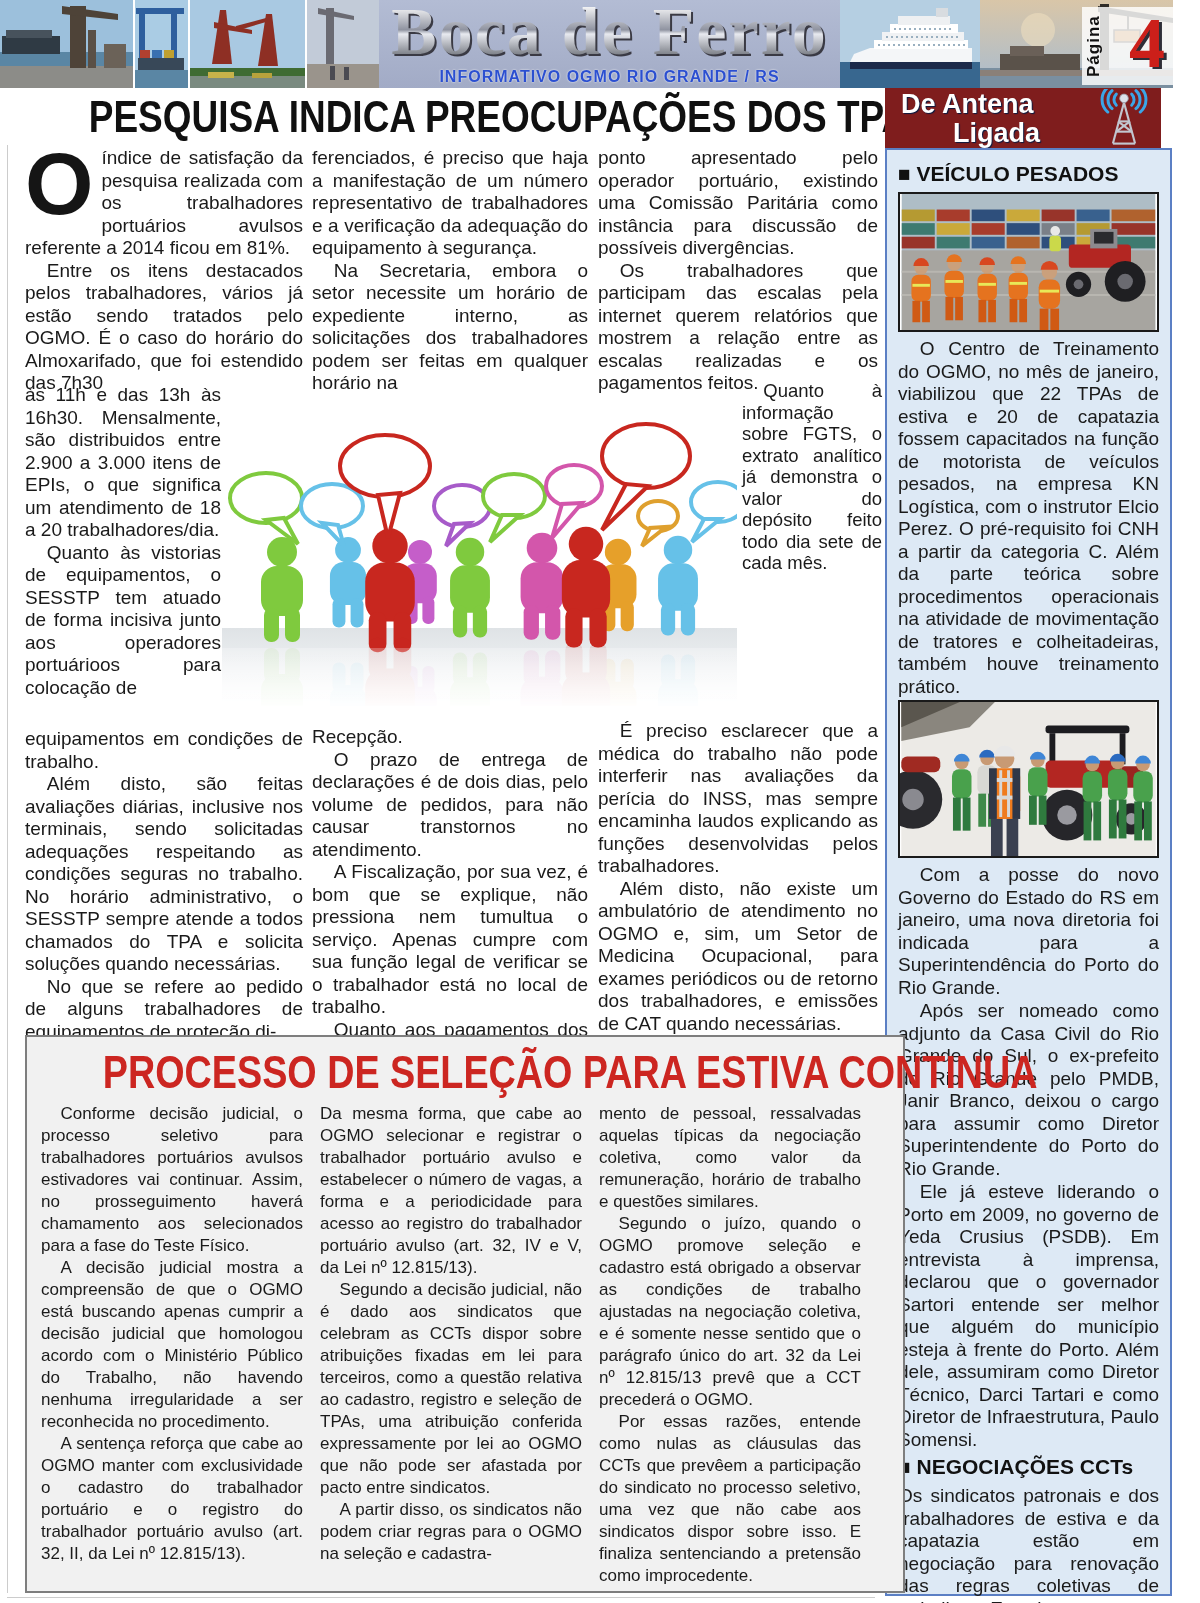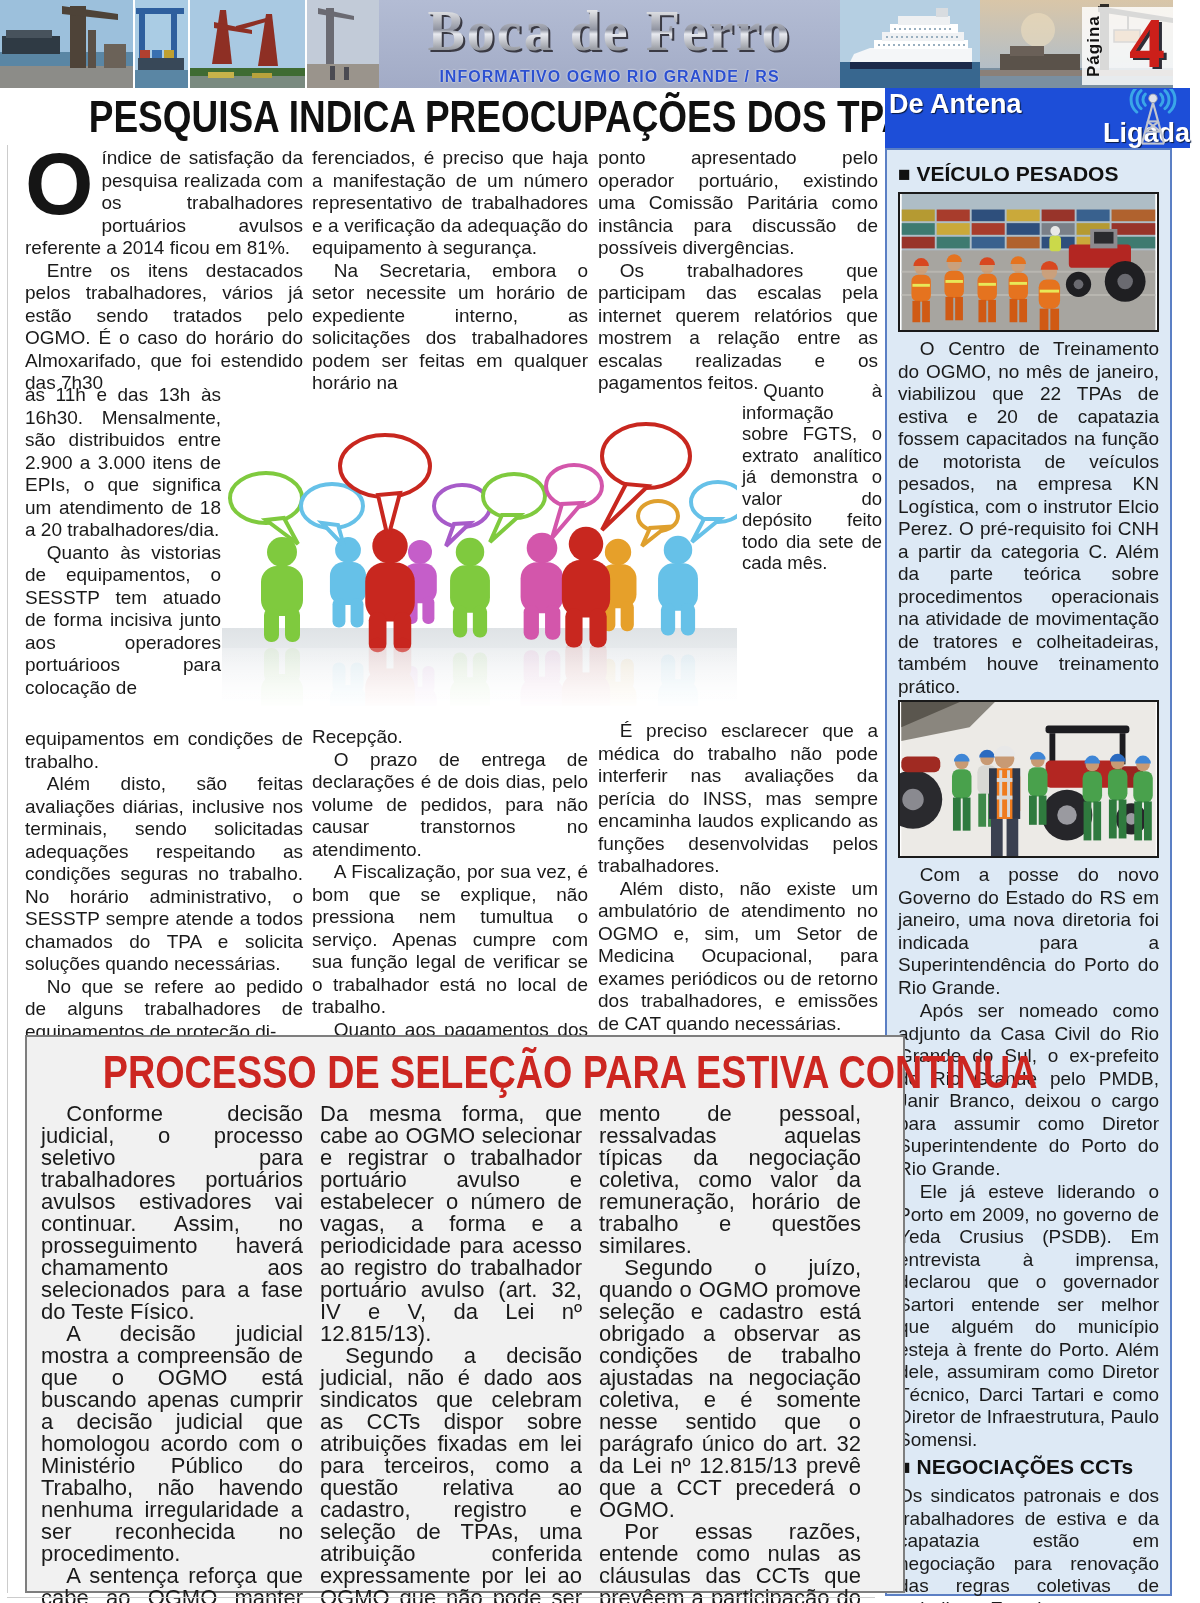--- a/index.html
+++ b/index.html
@@ -11,21 +11,21 @@
   .abs { position:absolute; }
 
   
   .banner { position:absolute; left:0; top:0; width:1200px; height:88px; background:#fff; }
   .banner svg { display:block; }
   .banner-center {
     position:absolute; left:379px; top:0; width:461px; height:88px;
     background:linear-gradient(#b3bcd4, #a2abc6); text-align:center;
   }
   .banner-title {
-    font-family:"Liberation Serif", serif; font-weight:bold; font-size:56px; line-height:60px;
+    font-family:"Liberation Serif", serif; font-weight:bold; font-size:68px; line-height:60px;
     letter-spacing:2px; margin-top:1px;
     background:linear-gradient(#ffffff 5%, #8f93a0 48%, #e8eaf0 55%, #6c7078 95%);
     -webkit-background-clip:text; background-clip:text; color:transparent;
     filter:drop-shadow(2px 2px 0px #3a3a44);
   }
   .banner-subtitle {
     font-size:16px; font-weight:bold; color:#2b4fd0; letter-spacing:1px; margin-top:7px;
     text-shadow:0 0 2px #ffffff;
   }
   .page-box {
@@ -64,46 +64,46 @@
   .c3b { left:578px; top:628px; width:280px; }
   .dropcap {
     float:left; font-weight:bold; font-size:88px; line-height:70px;
     padding:2px 8px 0 0; color:#151515;
   }
   .figure-wrap { position:absolute; left:202px; top:308px; width:515px; height:306px; }
 
   
   .sidebar { position:absolute; left:885px; top:88px; width:287px; }
   .sb-header {
-    position:absolute; left:0; top:0; width:305px; height:60px; background:#1d4ed8;
+    position:absolute; left:0; top:0; width:276px; height:60px; background:#7f1d1d;
     color:#ffffff; font-weight:bold; font-size:27px; line-height:29px;
-    padding:2px 0 0 4px; text-shadow:1px 1px 1px #0a1a40;
-  }
-  .sb-header .l2 { padding-left:52px;text-align:right; }
+    padding:2px 0 0 16px; text-shadow:1px 1px 1px #0a1a40;
+  }
+  .sb-header .l2 { padding-left:52px; }
   .antenna { position:absolute; right:6px; top:1px; }
   .sb-content {
     position:absolute; left:0; top:60px; width:287px; height:1448px;
     background:#dde9f5; border:2px solid #5b7fc4; padding:8px 11px;
   }
   .sb-sec-title { font-size:21px; font-weight:bold; color:#111; margin:4px 0 6px 0; }
   .sb-photo { border:2px solid #1a1a1a; display:block; margin:2px 0 6px 0; background:#fff; }
   .sb-content p.article { margin-bottom:1px; }
 
   
   .selection-box {
     position:absolute; left:25px; top:1035px; width:880px; height:558px;
     background:#f1f1f1; border:2px solid #7e7e7e;
   }
   .sel-headline {
     position:absolute; left:0; top:8px; width:843px; text-align:center;
     font-size:46px; font-weight:bold; color:#cc2621; white-space:nowrap;
     transform:scaleX(0.82); transform-origin:center;
   }
   .bx-col { position:absolute; top:66px; width:262px; }
-  .bx-col p.article { line-height:22px; font-size:22px; }
+  .bx-col p.article { line-height:22px; font-size:17px; }
   .bc1 { left:14px; } .bc2 { left:293px; } .bc3 { left:572px; }
 
   
   .rule-left  { position:absolute; left:7px;  top:145px;  width:1px;  height:1448px; background:#cccccc; }
   .rule-bot   { position:absolute; left:7px;  top:1597px; width:868px; height:1px;   background:#cccccc; }
 </style>
 </head>
 <body>
 
 <div class="page">

